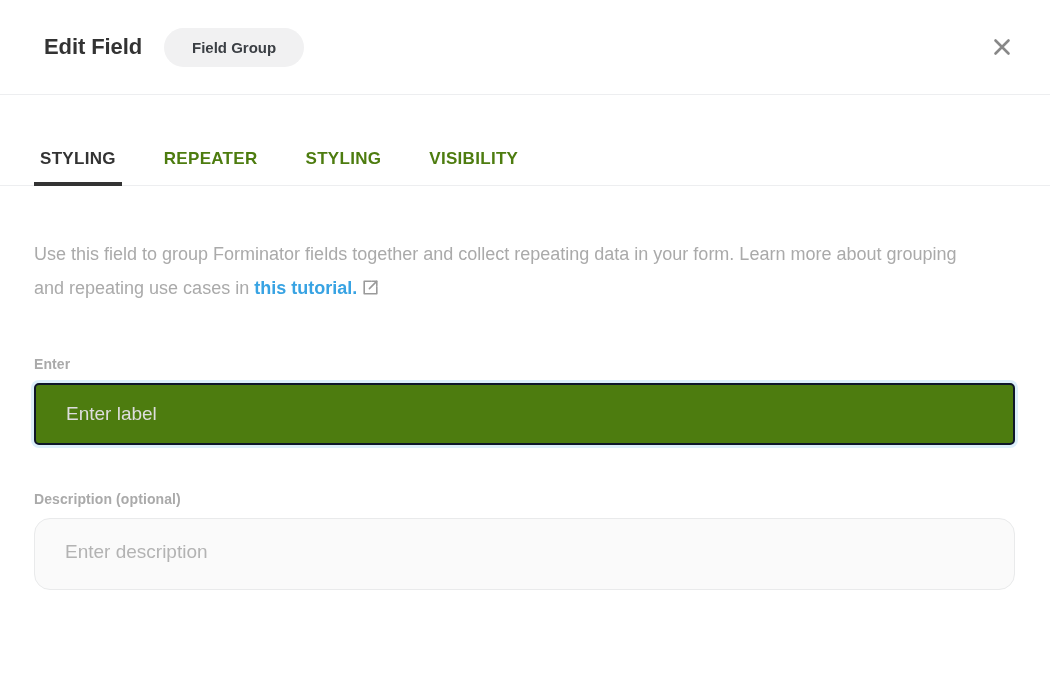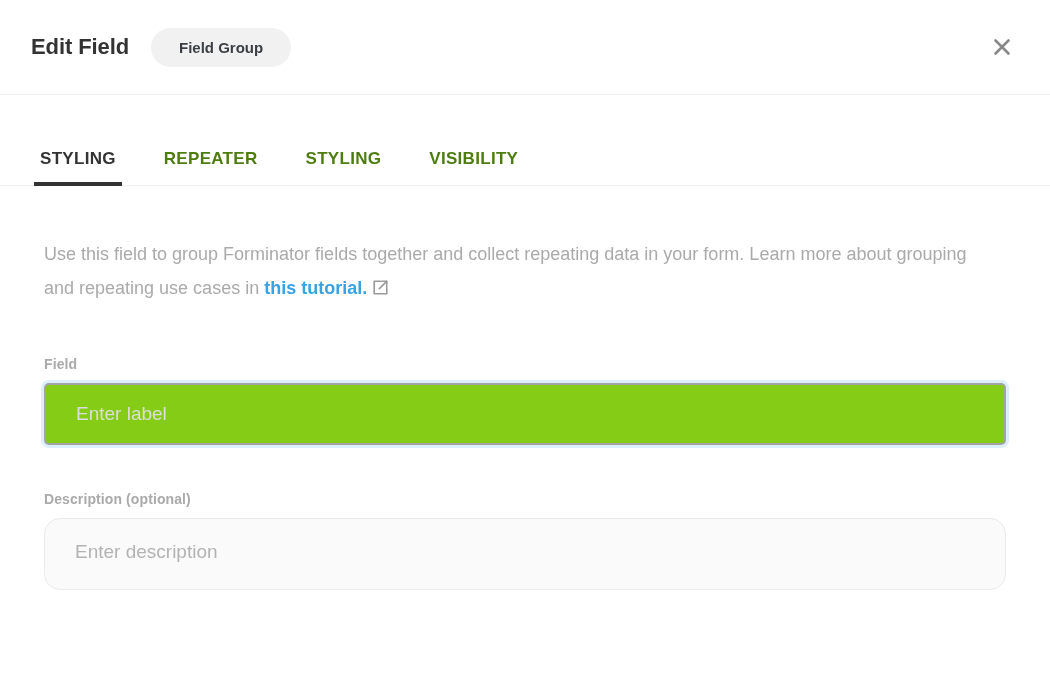--- a/index.html
+++ b/index.html
@@ -23,21 +23,21 @@
     box-sizing: border-box;
   }
 
   
   .modal-header {
     position: relative;
     height: 95px;
     border-bottom: 1px solid #edeef0;
     display: flex;
     align-items: center;
-    padding: 0 31px;
+    padding: 0 44px;
     box-sizing: border-box;
   }
   .modal-title {
     font-size: 22px;
     font-weight: bold;
     color: #333333;
     letter-spacing: -0.1px;
     line-height: 1;
   }
   .type-pill {
@@ -105,21 +105,21 @@
     position: absolute;
     left: 0;
     right: 0;
     bottom: -1px;
     height: 4px;
     background: #333333;
   }
 
   
   .modal-body {
-    padding: 0 44px;
+    padding: 0 34px;
     box-sizing: border-box;
   }
 
   .intro-text {
     margin: 0;
     padding-top: 51px;
     font-size: 18px;
     line-height: 34px;
     color: #aaaaaa;
     max-width: 955px;
@@ -157,22 +157,22 @@
     box-sizing: border-box;
     border-radius: 5px;
     font-family: inherit;
     font-size: 19px;
     padding: 0 30px;
     outline: none;
   }
   .text-input::placeholder { color: #d6d6d6; }
 
   .text-input.focused {
-    background: #84cc16;
-    border: 2px solid #a3a3a3;
+    background: #4d7c0f;
+    border: 2px solid #0f172a;
     box-shadow: 0 0 0 3px rgba(100, 180, 235, 0.22);
   }
   .text-input.focused::placeholder { color: #dddddd; }
 
   .textarea-input {
     display: block;
     width: 100%;
     max-width: 981px;
     height: 72px;
     box-sizing: border-box;
@@ -223,21 +223,21 @@
       <span>Use this field to group Forminator fields together and collect repeating data in your form. Learn more about grouping and repeating use cases in </span><a class="intro-link">this tutorial.</a><span class="ext-icon">
         <svg width="17" height="17" viewBox="0 0 17 17" aria-hidden="true">
           <path d="M9.2 2.2 H2.2 V14.8 H14.8 V7.8" fill="none" stroke="#9a9a9a" stroke-width="1.6" stroke-linecap="round" stroke-linejoin="round"></path>
           <path d="M7.4 9.6 L14.6 2.4" fill="none" stroke="#9a9a9a" stroke-width="1.6" stroke-linecap="round"></path>
           <path d="M10.4 2.2 H14.8 V6.6" fill="none" stroke="#9a9a9a" stroke-width="1.6" stroke-linecap="round" stroke-linejoin="round"></path>
         </svg>
       </span>
     </p>
 
     <div class="field-block first">
-      <label class="field-label">Field</label>
+      <label class="field-label">Enter</label>
       <input class="text-input focused" type="text" placeholder="Enter label" style="">
     </div>
 
     <div class="field-block">
       <label class="field-label">Description (optional)</label>
       <textarea class="textarea-input" rows="1" placeholder="Enter description" style=""></textarea>
     </div>
 
   </div>
 </div>

